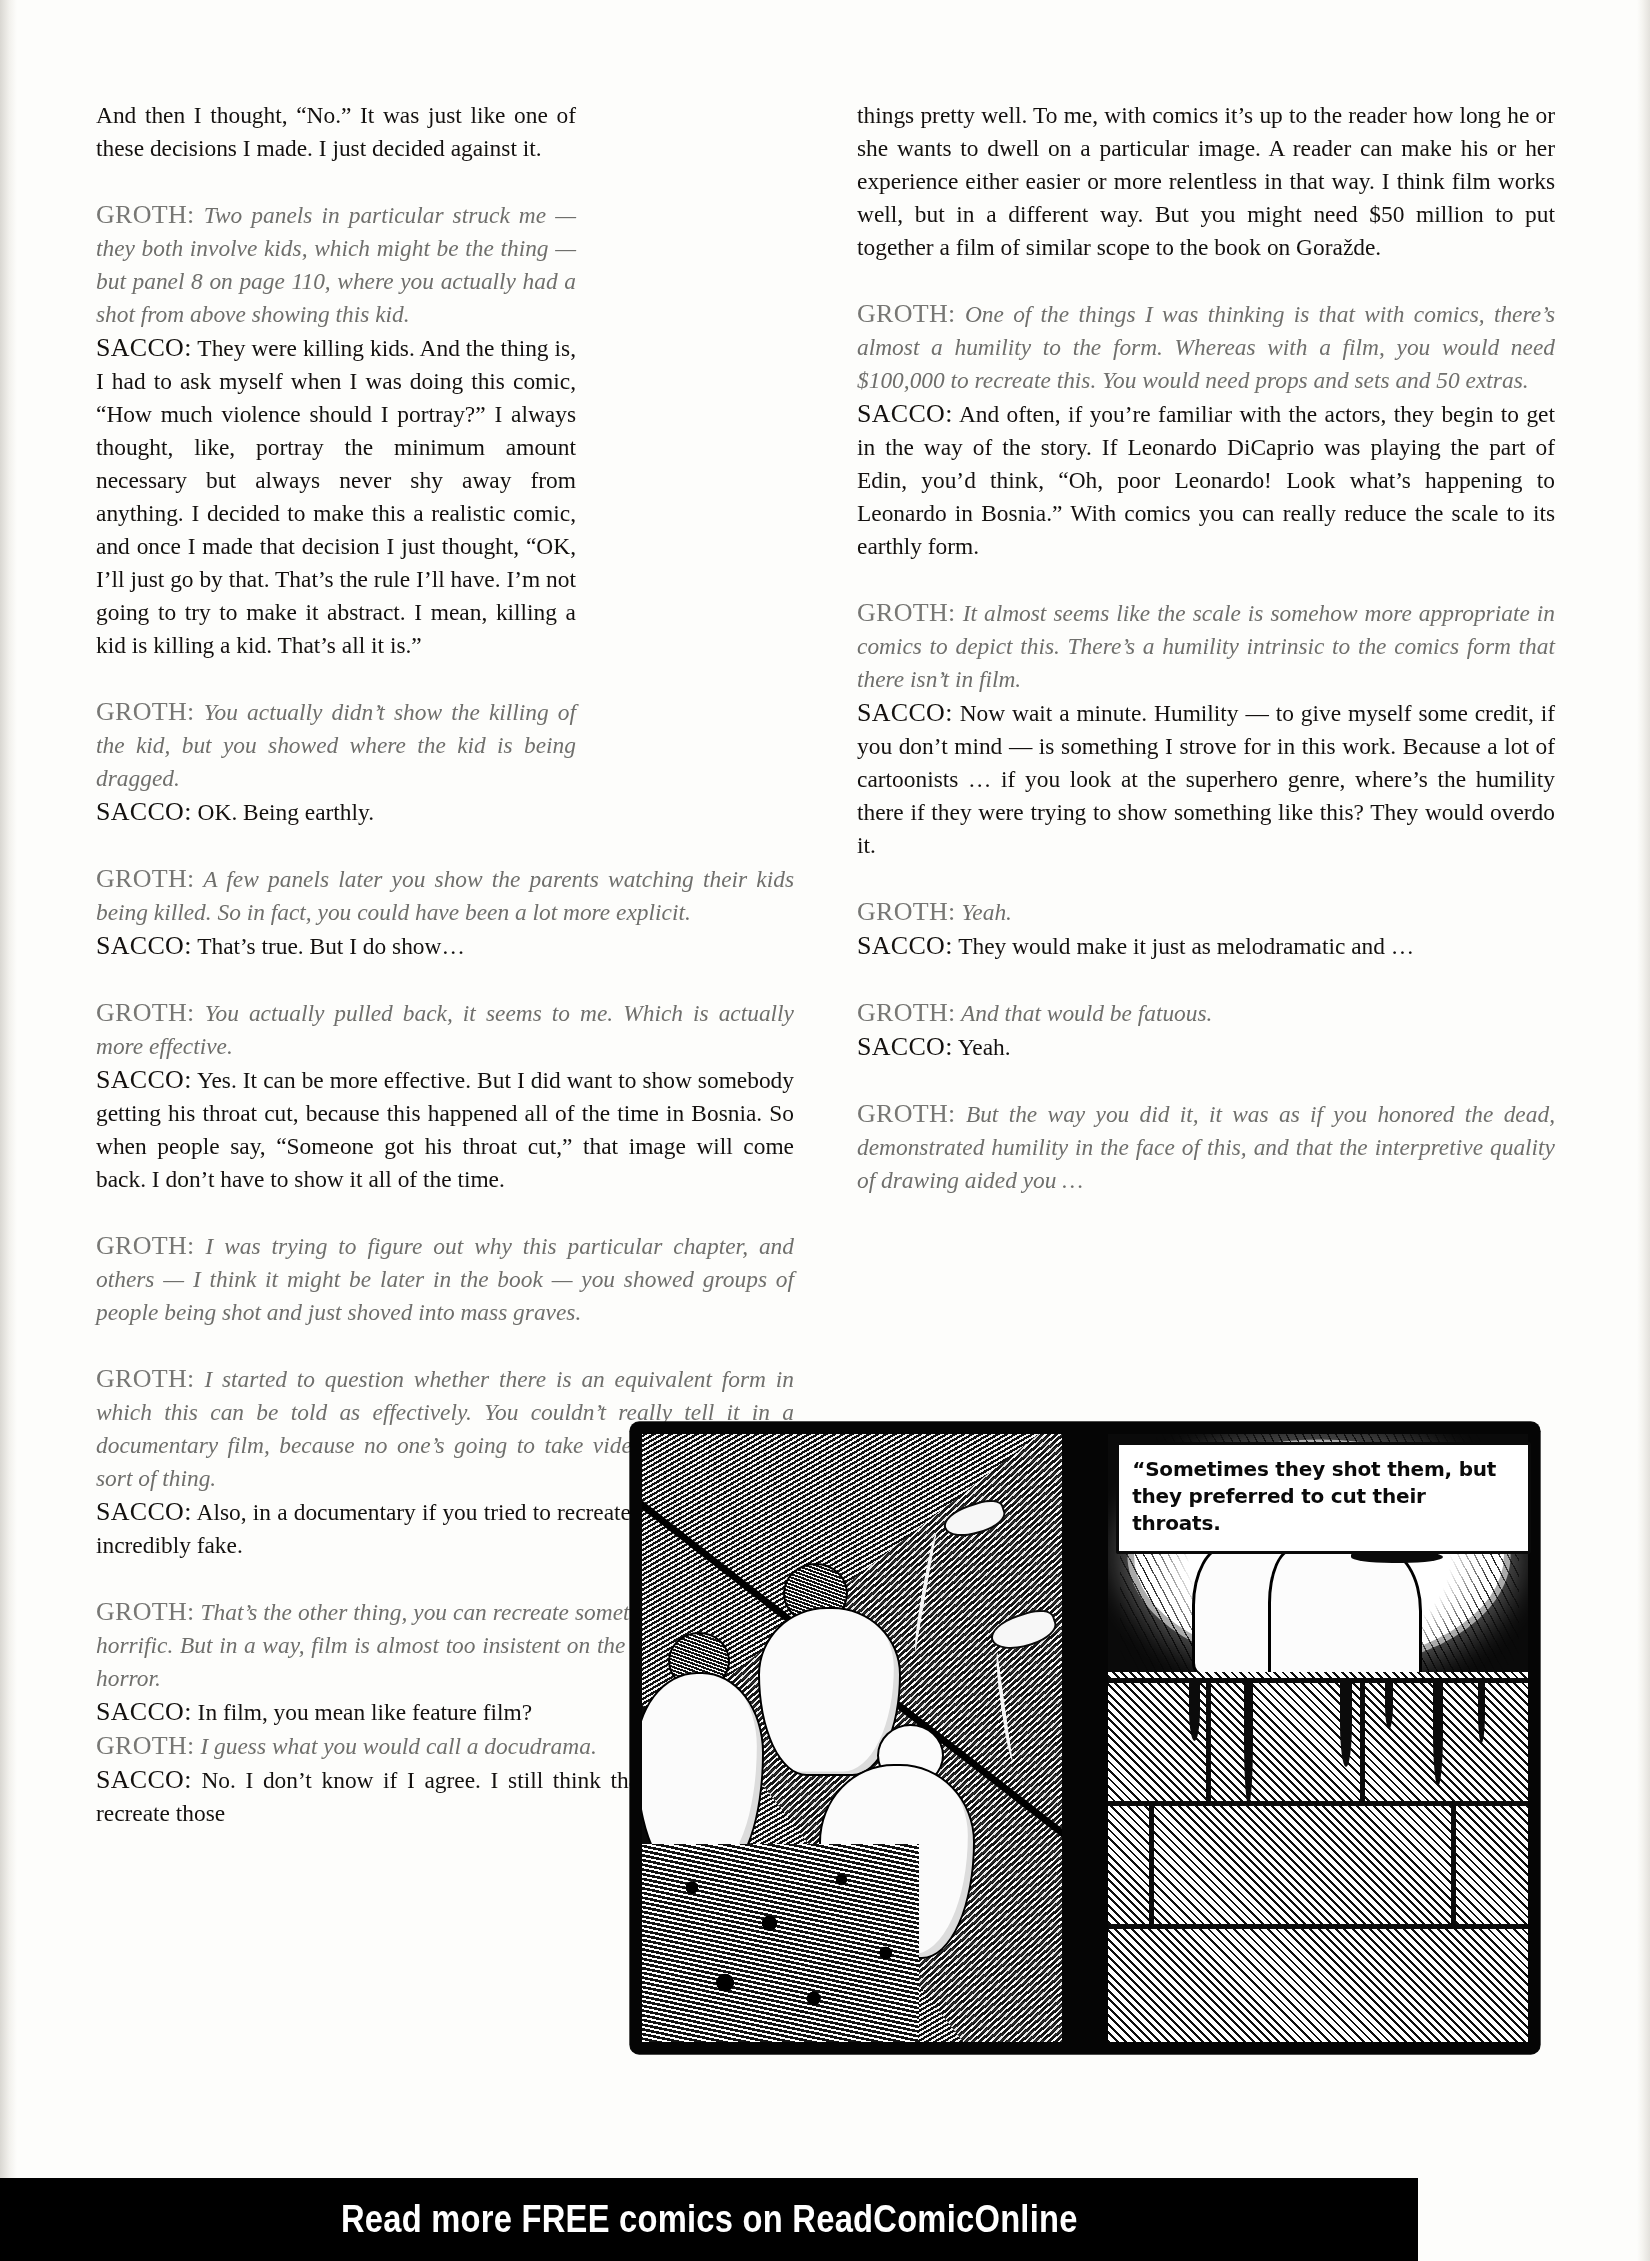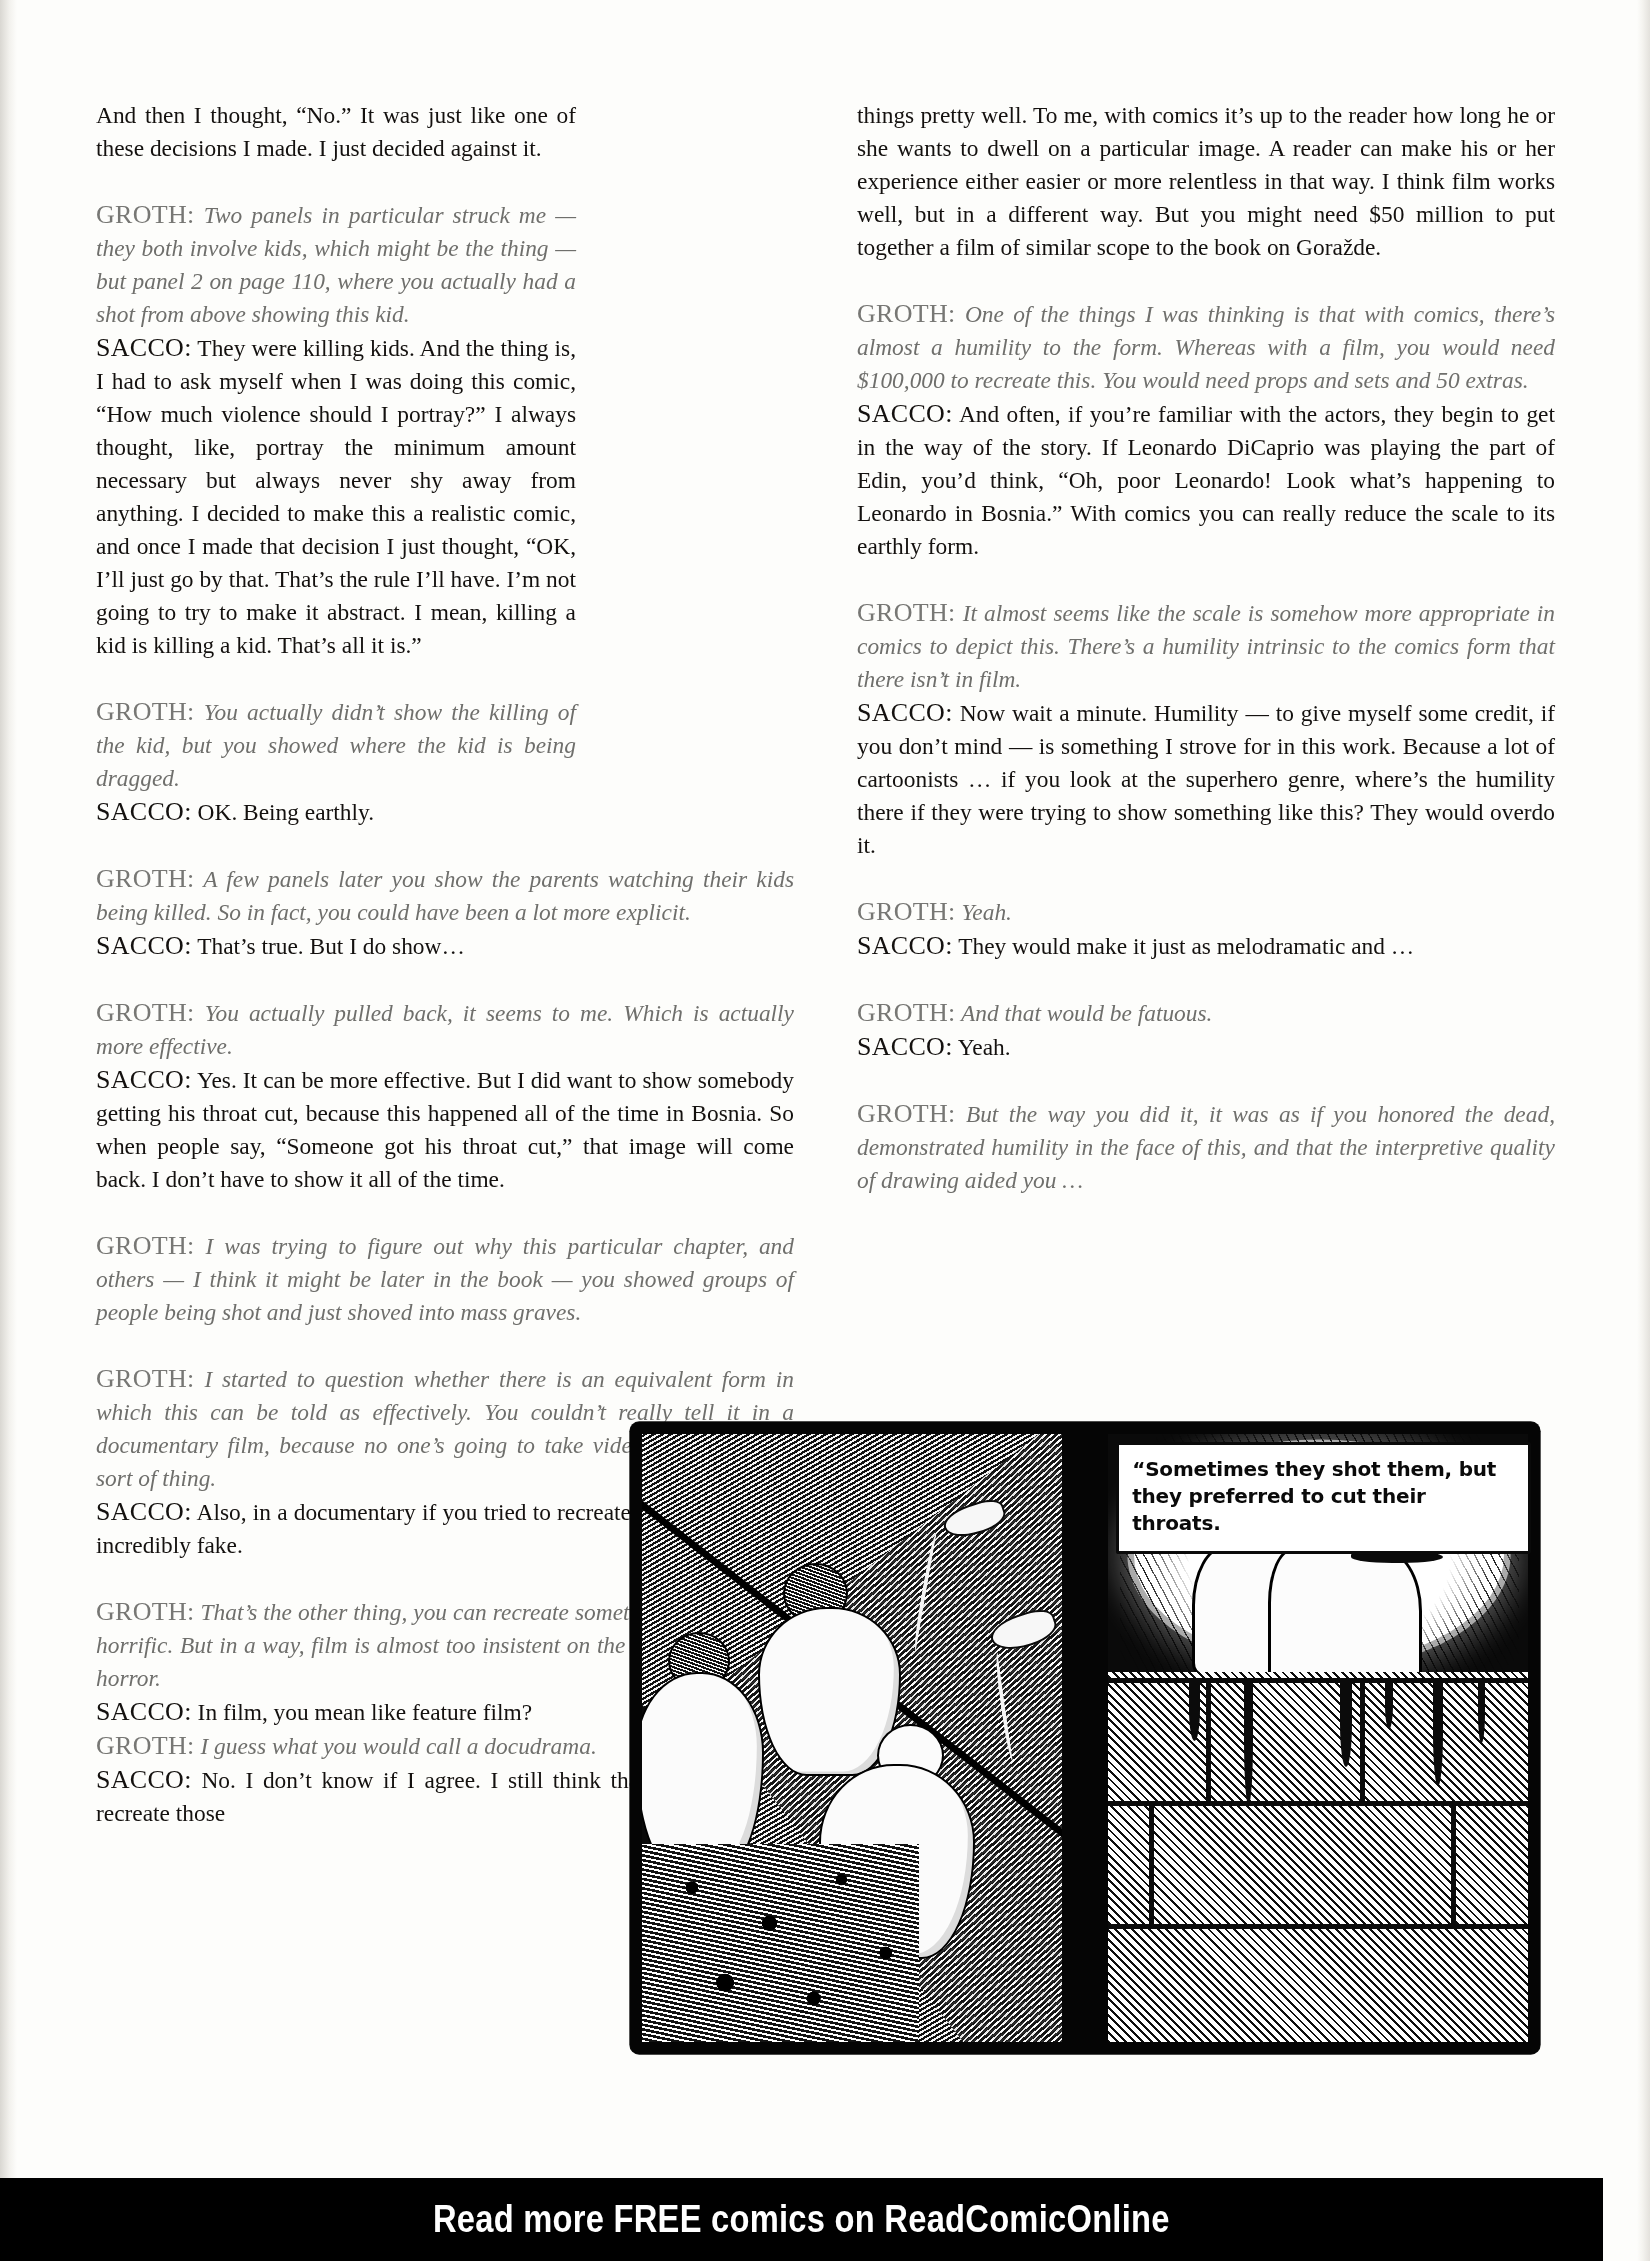--- a/index.html
+++ b/index.html
@@ -275,21 +275,21 @@
     font-size: 20px;
     line-height: 27px;
     letter-spacing: -0.2px;
   }
 
   
   #footer {
     position: absolute;
     left: 0;
     bottom: 0;
-    width: 1603px;
+    width: 1418px;
     height: 83px;
     background: #000000;
     display: flex;
     align-items: center;
     justify-content: center;
   }
   #footer-text {
     color: #ffffff;
     font-family: "Liberation Sans Narrow", "Liberation Sans", sans-serif;
     font-weight: 700;
@@ -306,21 +306,21 @@
   <div class="col" id="col-left">
 
     <div class="art-spacer"></div>
 
     <p>
       <span class="a">And then I thought, “No.” It was just like one of these decisions I made. I just decided against it.</span>
     </p>
 
     <p class="gap q">
       <span class="speaker">GROTH:</span>
-      <span>Two panels in particular struck me — they both involve kids, which might be the thing — but panel 2 on page 110, where you actually had a shot from above showing this kid.</span>
+      <span>Two panels in particular struck me — they both involve kids, which might be the thing — but panel 8 on page 110, where you actually had a shot from above showing this kid.</span>
     </p>
 
     <p class="a">
       <span class="speaker">SACCO:</span>
       <span>They were killing kids. And the thing is, I had to ask myself when I was doing this comic, “How much violence should I portray?” I always thought, like, portray the minimum amount necessary but always never shy away from anything. I decided to make this a realistic comic, and once I made that decision I just thought, “OK, I’ll just go by that. That’s the rule I’ll have. I’m not going to try to make it abstract. I mean, killing a kid is killing a kid. That’s all it is.”</span>
     </p>
 
     <p class="gap q">
       <span class="speaker">GROTH:</span>
       <span>You actually didn’t show the killing of the kid, but you showed where the kid is being dragged.</span>

